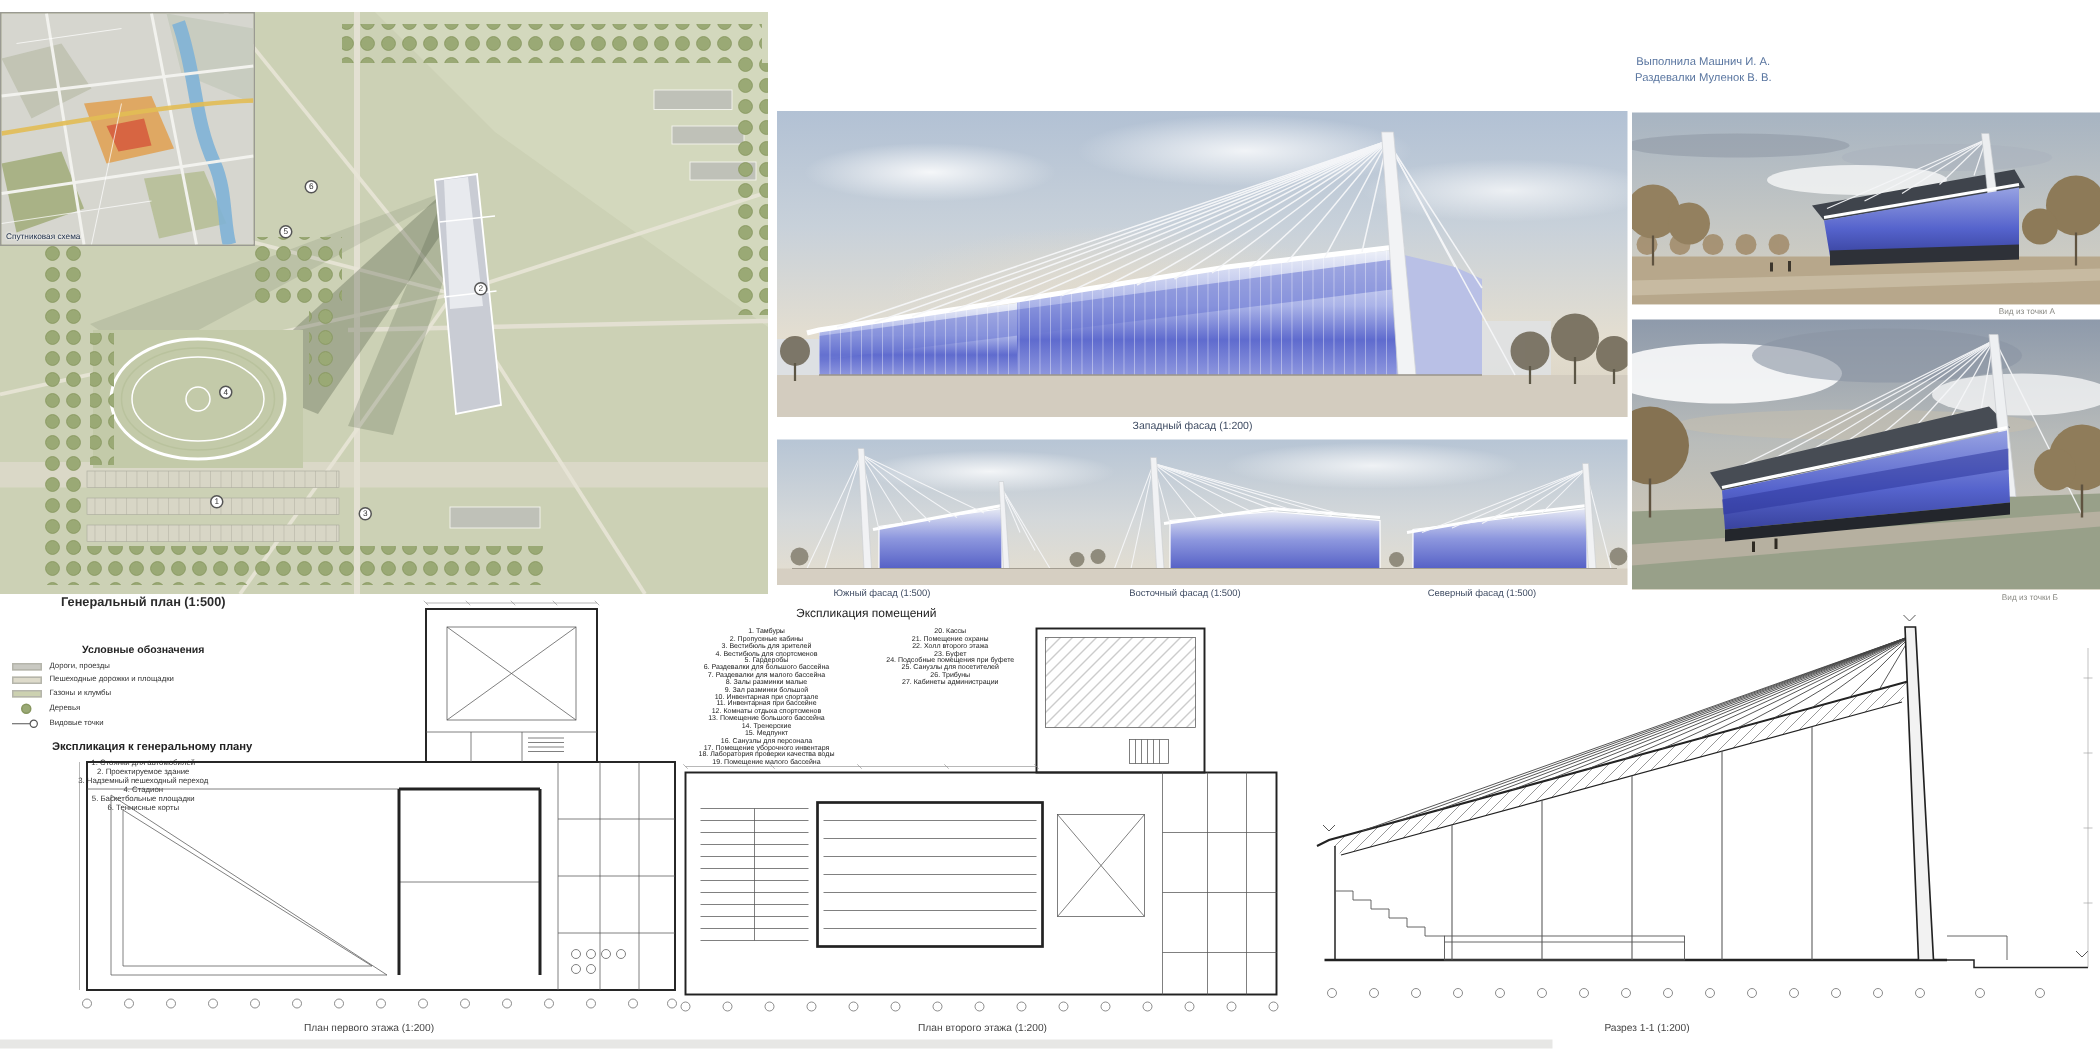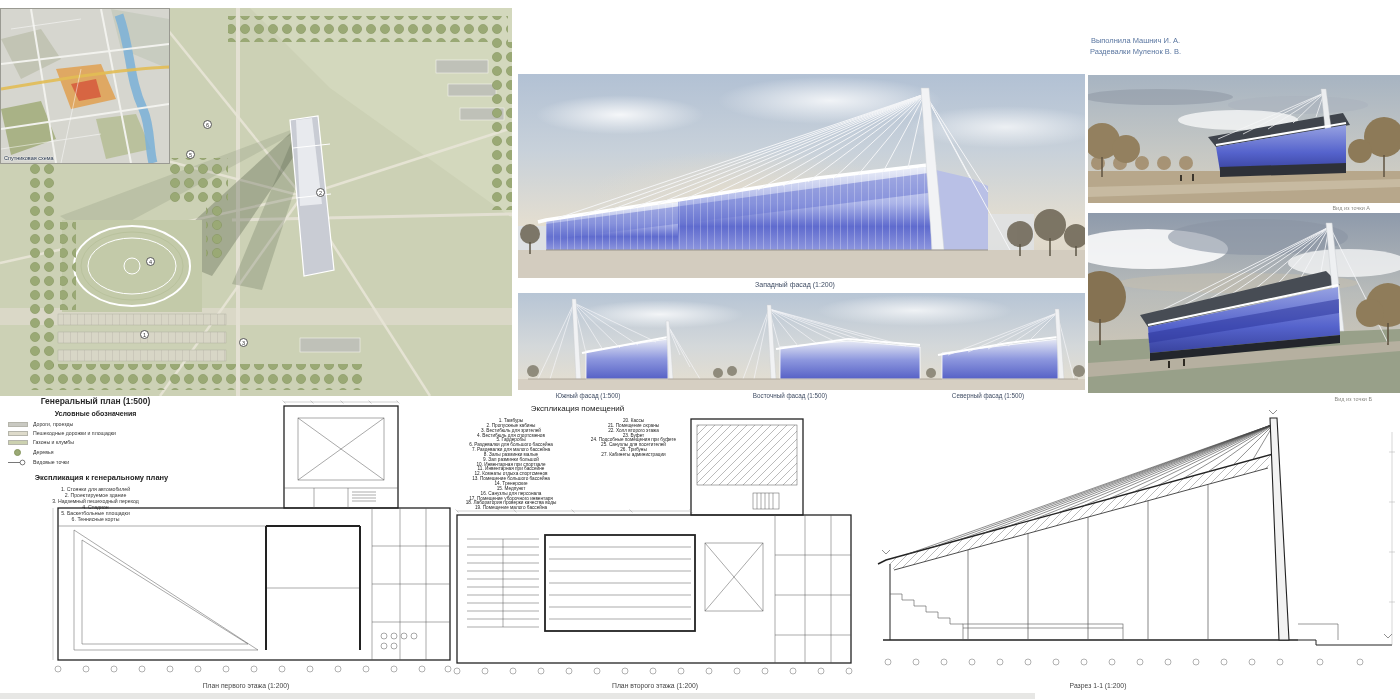--- a/index.html
+++ b/index.html
@@ -32,21 +32,21 @@
       radial-gradient(120px 20px at 25% 22%,rgba(255,255,255,.8),rgba(255,255,255,0) 70%),
       radial-gradient(140px 22px at 70% 18%,rgba(255,255,255,.75),rgba(255,255,255,0) 70%),
       linear-gradient(180deg,#b7c5d5 0%,#d4d8da 55%,#e6dfcf 100%);}
   .rndA{left:1088px;top:75px;width:312px;height:128px;
     background:linear-gradient(180deg,#a7b4c2 0%,#c3c6c4 55%,#d8d2c2 100%);}
   .rndB{left:1088px;top:213px;width:312px;height:180px;
     background:linear-gradient(180deg,#8e9aab 0%,#b9bcba 45%,#dacdb5 100%);}
   svg{display:block;}
   
   .lgwrap{left:8px;top:396px;width:175px;}
-  .gp-title{font-size:8.5px;font-weight:bold;color:#2a2a2a;margin-bottom:4px;}
+  .gp-title{font-size:8.5px;font-weight:bold;color:#2a2a2a;margin-bottom:24px;}
   .lg-sub{font-size:7px;font-weight:bold;color:#222;margin-bottom:4px;}
   .lg-row{display:flex;align-items:center;margin-bottom:3.2px;}
   .sw{width:20px;height:5px;margin-right:5px;flex:none;border:.5px solid #b5b5ab;}
   .sw-road{background:#c9c9c2;}
   .sw-path{background:#dedbcb;}
   .sw-lawn{background:#ccd1b0;}
   .sw-tree{width:7px;height:7px;border-radius:50%;background:#9aa975;border:.5px solid #87965f;margin-left:6px;margin-right:12px;}
   .lg-lb{font-size:5.2px;color:#333;}
   .ex-title{font-size:7.5px;font-weight:bold;color:#222;margin:7px 0 4px 12px;}
   .ex-it{font-size:5.2px;line-height:6px;color:#333;}

